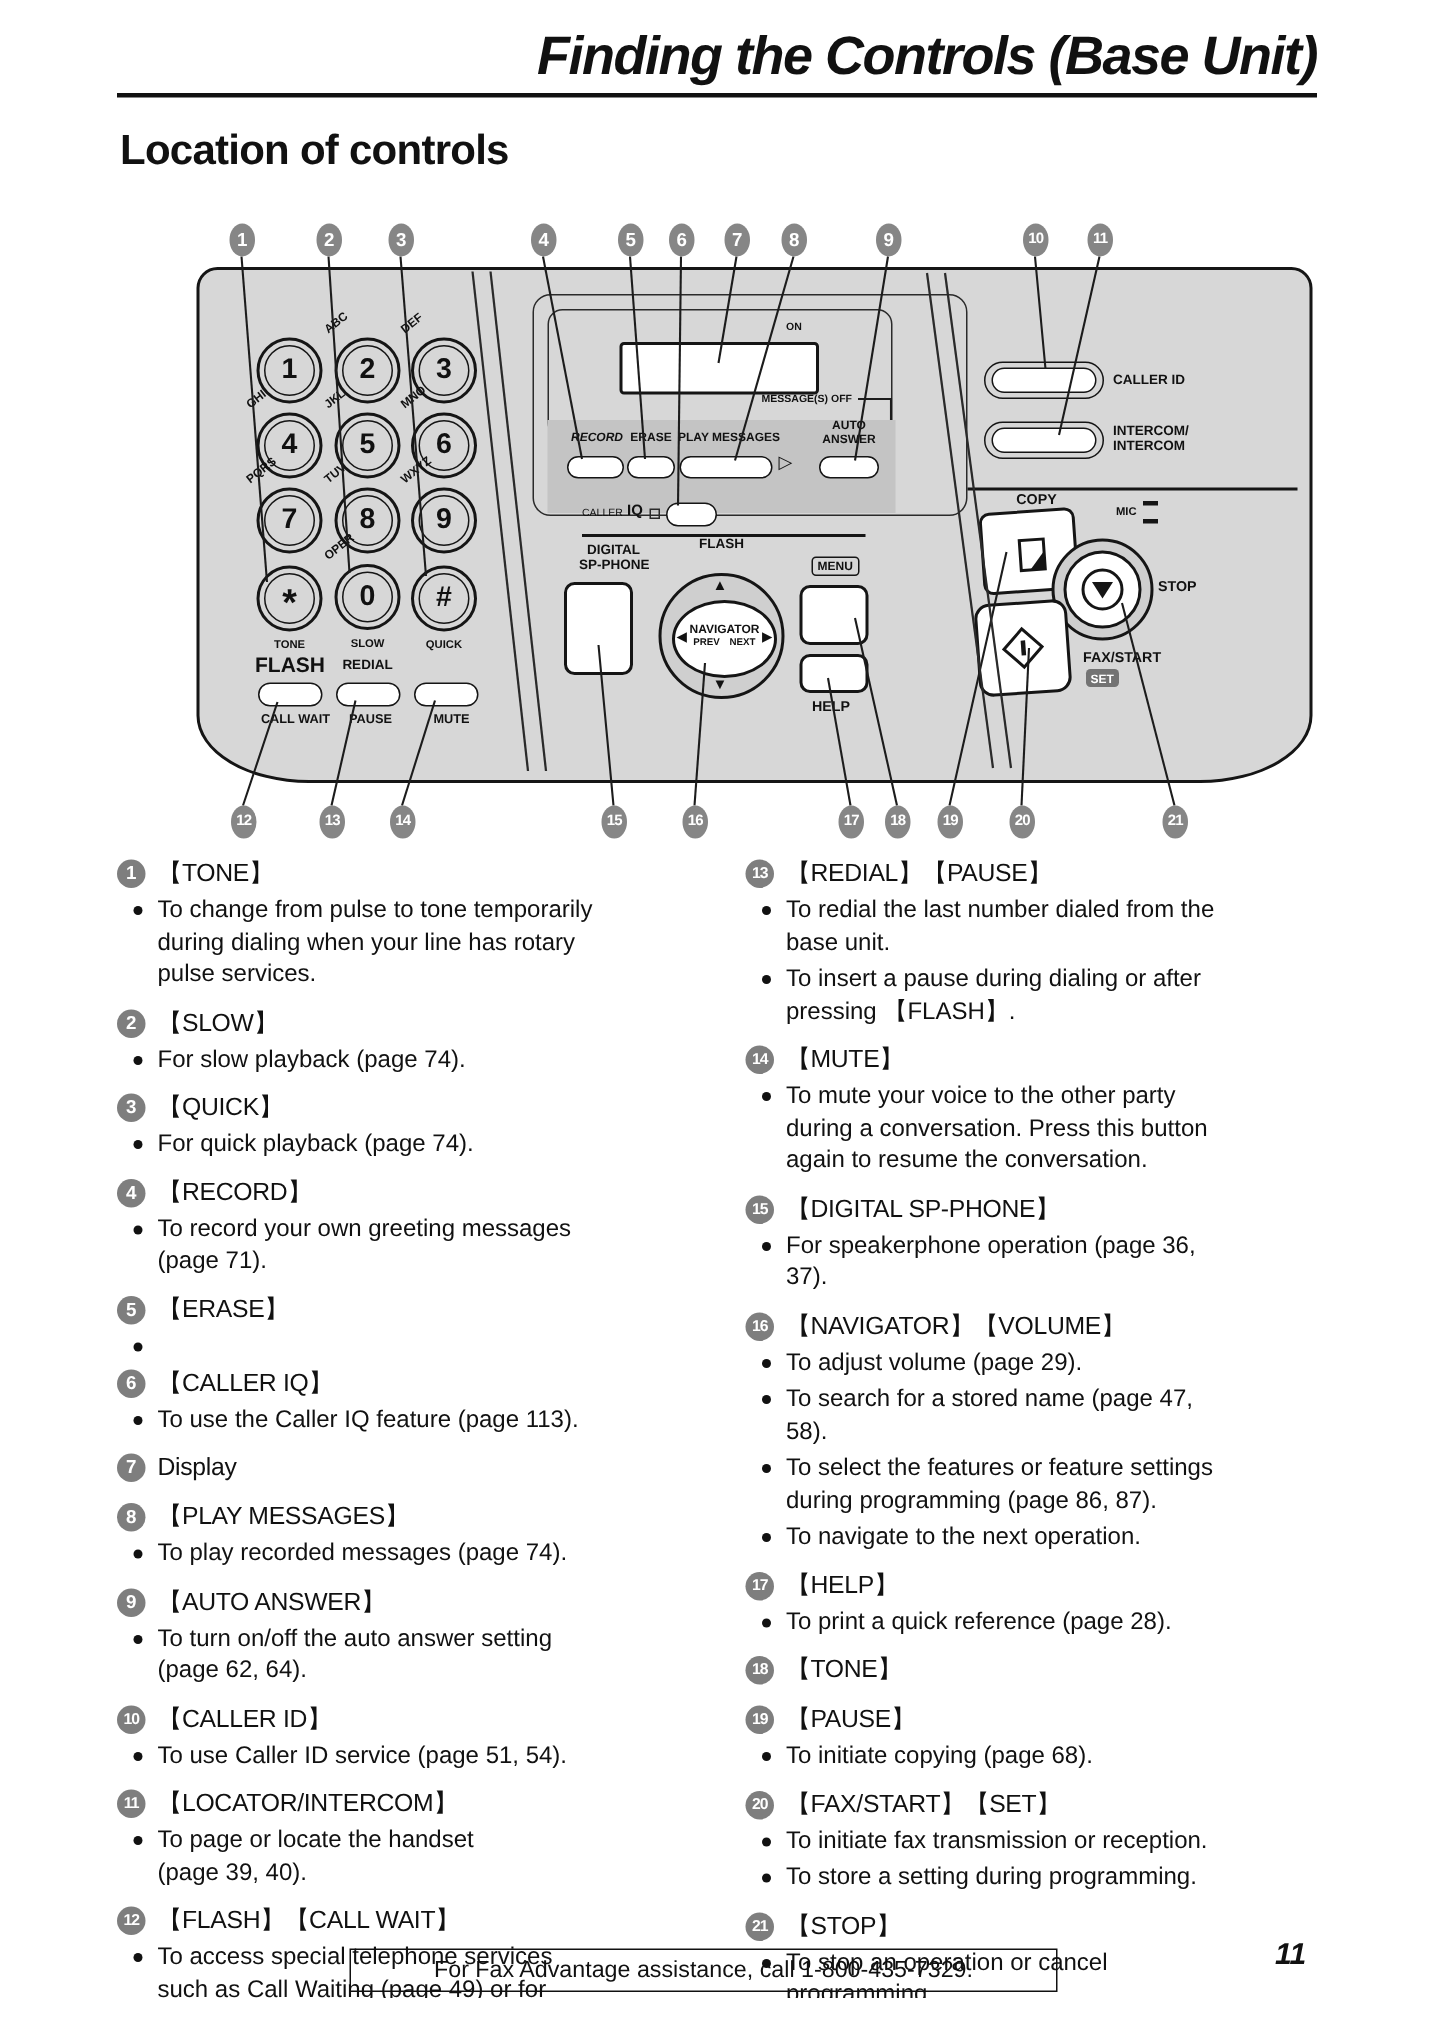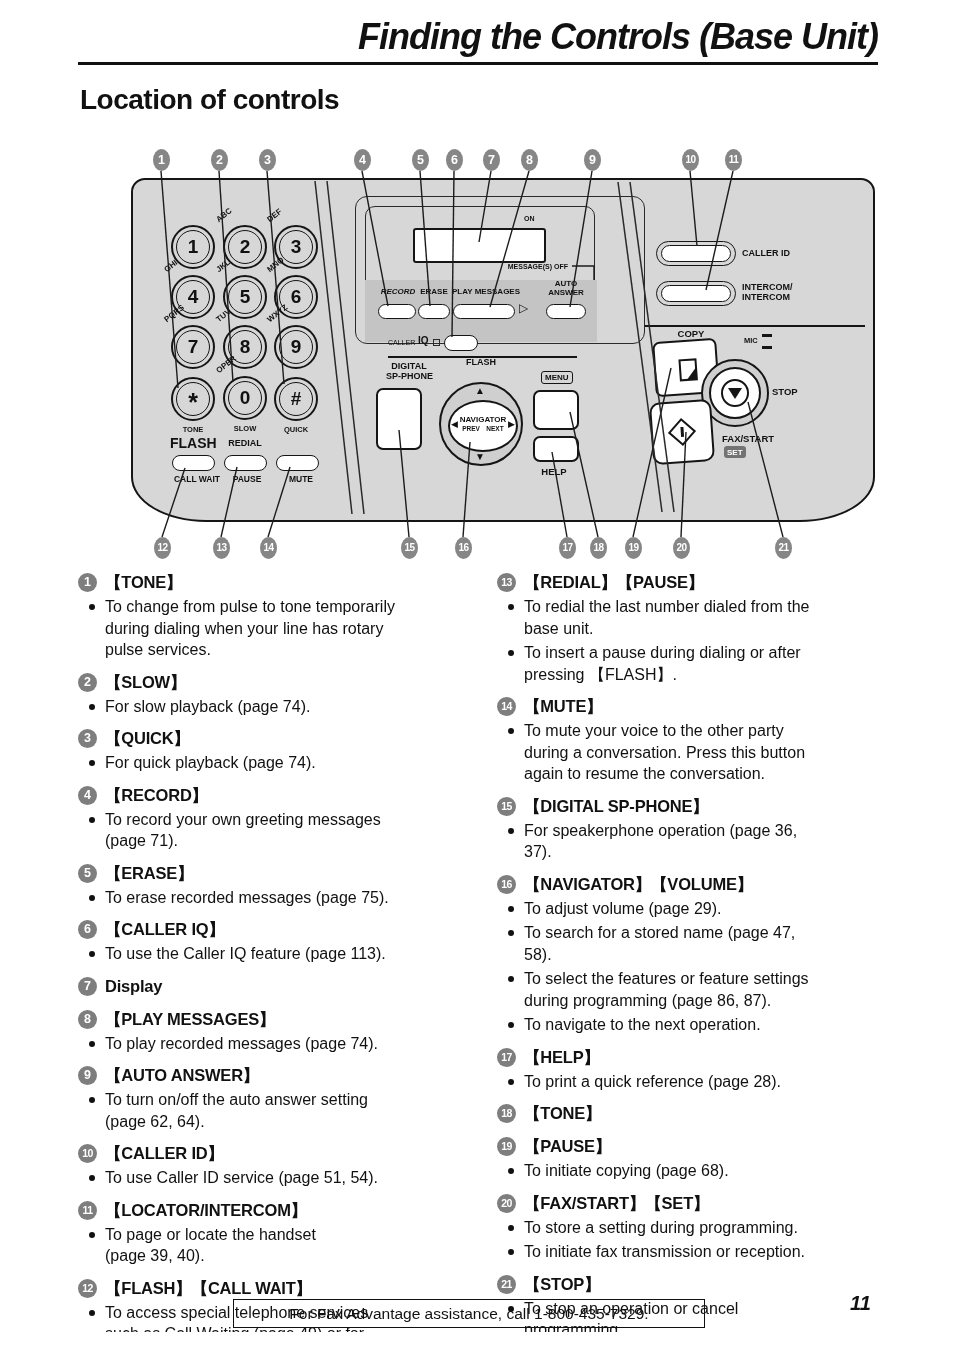--- a/index.html
+++ b/index.html
@@ -61,21 +61,21 @@
 
   
   .col{position:absolute;top:570px;}
   #col-left{left:78px;width:420px;}
   #col-right{left:497px;width:440px;}
   .item{margin-bottom:9px;}
   .item-head{display:flex;align-items:flex-start;margin:0 0 2px;}
   .cnum{flex:0 0 auto;width:19px;height:19px;border-radius:50%;background:#7e7e7e;color:#fff;
         font-size:12.5px;font-weight:bold;text-align:center;line-height:19px;margin:3px 8px 0 0;}
   .cnum.two{font-size:10.5px;letter-spacing:-0.6px;}
-  .item-title{font-size:16.5px;font-weight:bold;line-height:24px;letter-spacing:-0.2px;}
+  .item-title{font-size:16.5px;font-weight:normal;line-height:24px;letter-spacing:-0.2px;}
   .bullet{display:flex;margin:1px 0 3px;}
   .dot{flex:0 0 auto;width:6px;height:6px;border-radius:50%;background:#111;margin:8px 10px 0 11px;}
   .btext{font-size:16px;line-height:21.5px;white-space:pre-wrap;}
 
   
   .footer-box{position:absolute;left:233px;top:1299px;width:470px;height:27px;border:1.8px solid #111;
               text-align:center;font-size:15.5px;line-height:27px;}
   .page-num{position:absolute;left:850px;top:1292px;font-size:20px;font-weight:bold;font-style:italic;}
 </style>
 </head>
@@ -406,21 +406,20 @@
       </div>
 
       <div class="item">
         <div class="item-head">
           <span class="cnum">5</span>
           <span class="item-title">【ERASE】</span>
         </div>
         <div>
           <div class="bullet">
             <span class="dot"></span>
-            <span class="btext">To erase recorded messages (page 75).</span>
           </div>
         </div>
       </div>
 
       <div class="item">
         <div class="item-head">
           <span class="cnum">6</span>
           <span class="item-title">【CALLER IQ】</span>
         </div>
         <div>
@@ -621,25 +620,25 @@
       </div>
 
       <div class="item">
         <div class="item-head">
           <span class="cnum two">20</span>
           <span class="item-title">【FAX/START】【SET】</span>
         </div>
         <div>
           <div class="bullet">
             <span class="dot"></span>
+            <span class="btext">To initiate fax transmission or reception.</span>
+          </div>
+          <div class="bullet">
+            <span class="dot"></span>
             <span class="btext">To store a setting during programming.</span>
-          </div>
-          <div class="bullet">
-            <span class="dot"></span>
-            <span class="btext">To initiate fax transmission or reception.</span>
           </div>
         </div>
       </div>
 
       <div class="item">
         <div class="item-head">
           <span class="cnum two">21</span>
           <span class="item-title">【STOP】</span>
         </div>
         <div>

